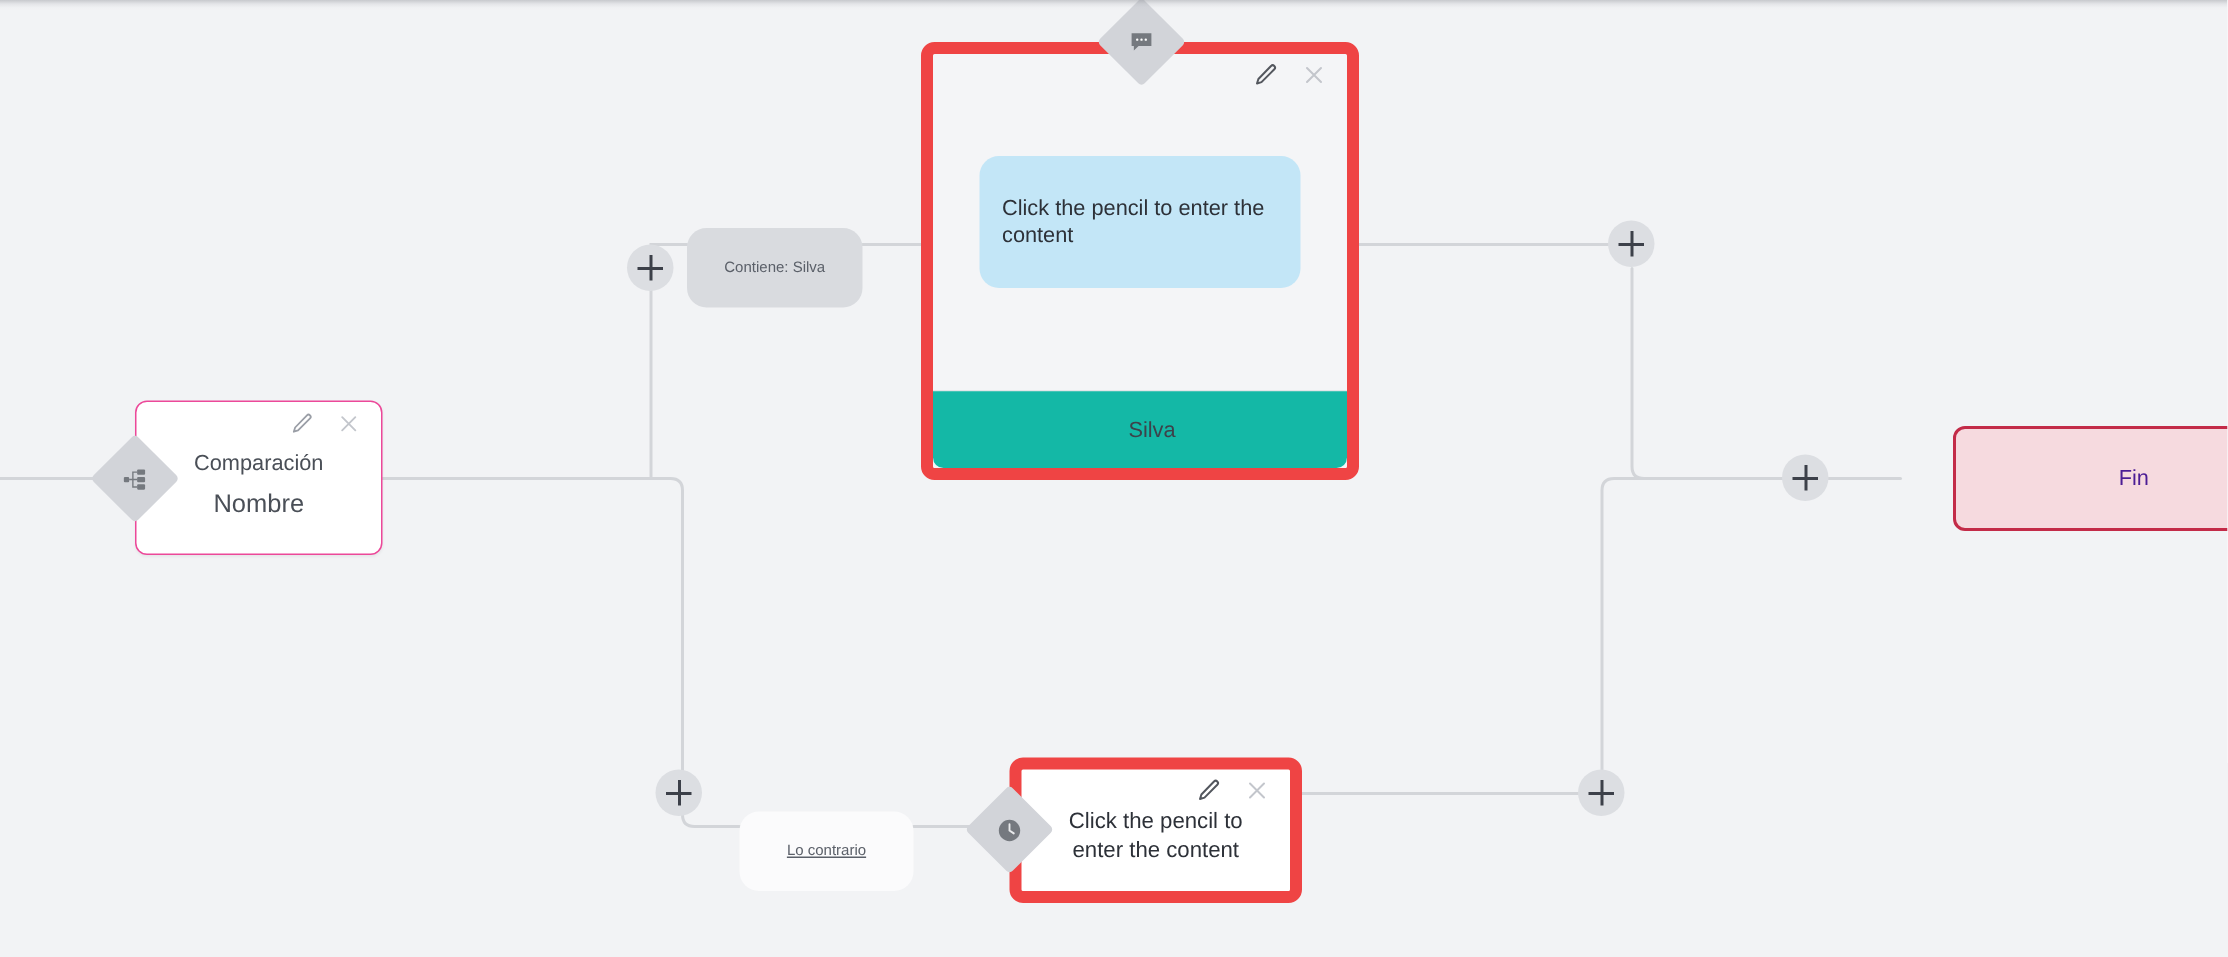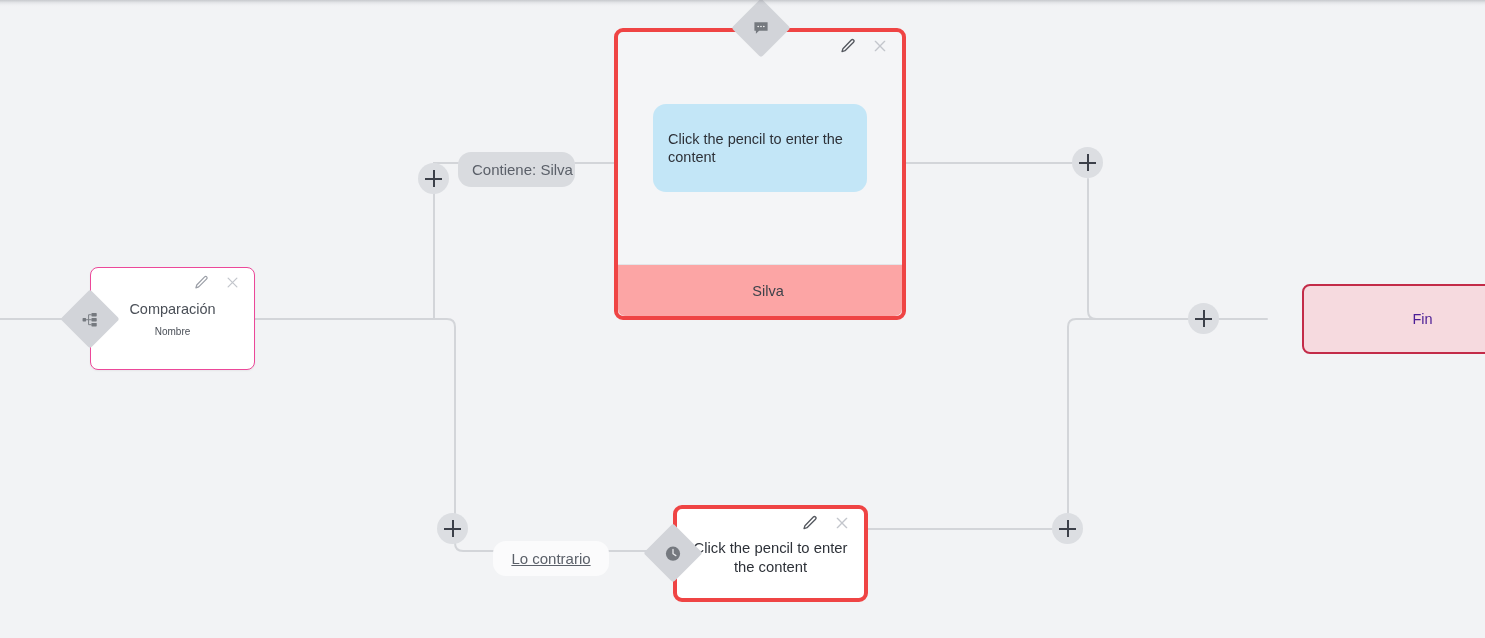--- a/index.html
+++ b/index.html
@@ -40,40 +40,40 @@
   .cmp-actions {
     position: absolute; right: 14px; top: 7px;
     display: flex; align-items: center; gap: 16px;
   }
   .cmp-title {
     position: absolute; left: 0; right: 0; top: 33px;
     text-align: center; font-size: 14.5px; color: #4a4f57;
   }
   .cmp-sub {
     position: absolute; left: 0; right: 0; top: 58px;
-    text-align: center; font-size: 10px; color: #4a4f57;
+    text-align: center; font-size: 17px; color: #4a4f57;
   }
 
   
   .diamond {
     position: absolute;
     width: 42px; height: 42px;
     background: #d2d4d9;
     transform: rotate(45deg);
     border-radius: 3px;
     z-index: 30;
     display: flex; align-items: center; justify-content: center;
   }
   .diamond > .dicon { transform: rotate(-45deg); display:flex; align-items:center; justify-content:center; }
 
   
   .ocard {
     position: absolute;
     background: #f4f5f7;
-    border: 4px solid #ef4444;
+    border: 8px solid #ef4444;
     border-radius: 9px;
     z-index: 14;
   }
   .ocard-actions {
     position: absolute; right: 14px; top: 6px;
     display: flex; align-items: center; gap: 16px;
     z-index: 3;
   }
   #card-main { left: 614px; top: 28px; width: 292px; height: 292px; }
   #card-main .card-body {
@@ -87,21 +87,21 @@
     border-radius: 13px;
     padding: 17px 15px;
     font-size: 14.5px;
     line-height: 1.26;
     color: #2d3138;
     display: flex; align-items: center;
   }
   #card-main .card-footer {
     position: absolute; left: 0; right: 0; bottom: 0;
     height: 52px;
-    background: #fca5a5;
+    background: #14b8a6;
     border-top: 1px solid #e3e5e8;
     border-radius: 0 0 7px 7px;
     display: flex; align-items: center; justify-content: center;
     font-size: 14.5px; color: #3d424a; padding-left: 16px;
   }
 
   #card-alt {
     left: 673px; top: 505px; width: 195px; height: 97px;
     display: flex; align-items: center; justify-content: center;
     background: #ffffff;
@@ -143,22 +143,22 @@
     content: ""; position: absolute;
     background: #3c4049;
   }
   .plus::before { left: 7px; top: 14.5px; width: 17px; height: 2px; }
   .plus::after  { top: 7px; left: 14.5px; height: 17px; width: 2px; }
 
   
   .elabel {
     position: absolute;
     border-radius: 13px;
-    padding: 9px 14px;
-    font-size: 15px;
+    padding: 21px 14px;
+    font-size: 10px;
     color: #5b6069;
     white-space: nowrap;
     z-index: 20;
     text-align: center;
   }
   .elabel.grey { background: #d9dbdf; }
   .elabel.white { background: #fbfbfc; text-decoration: underline; }
 
   
   .icon-btn { cursor: pointer; line-height: 0; display:inline-flex; }

